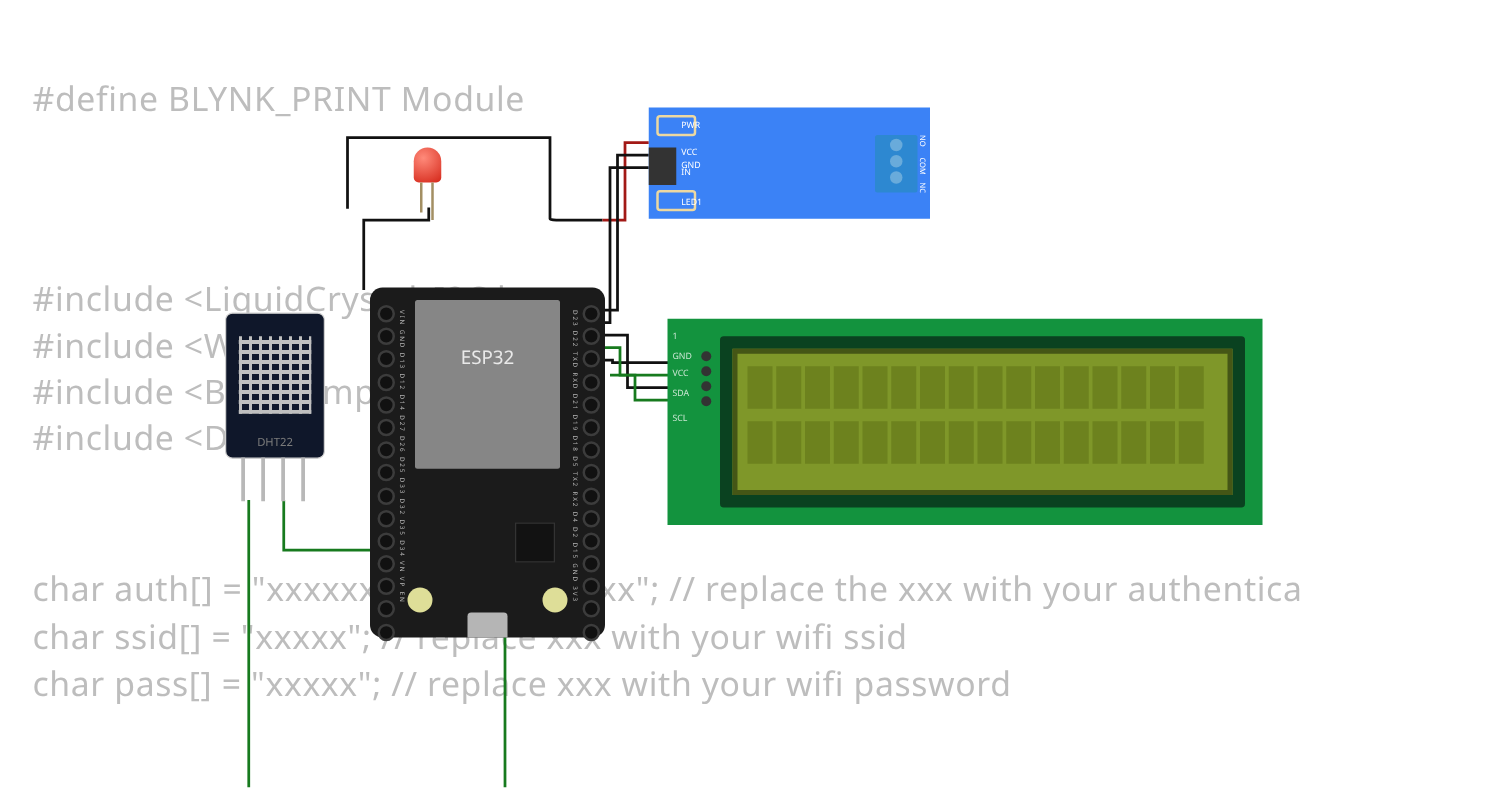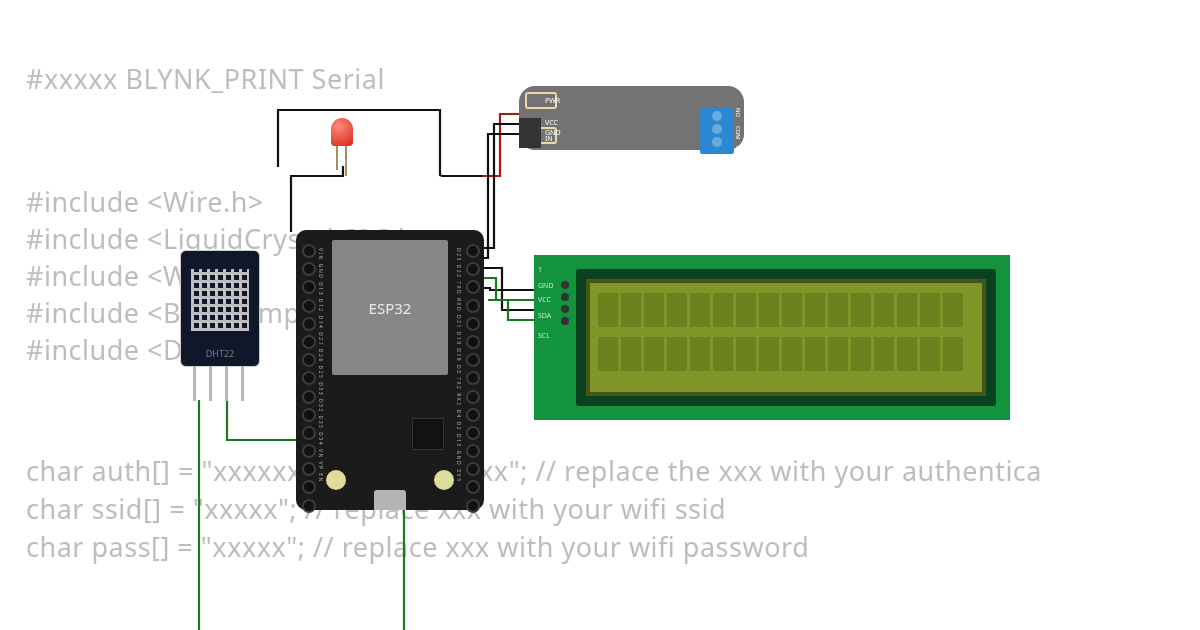--- a/index.html
+++ b/index.html
@@ -1,36 +1,36 @@
 <!DOCTYPE html>
 <html><head>
 <meta charset="utf-8">
 <style>
 body{margin:0;font-family:system-ui,-apple-system,Segoe UI,Roboto,sans-serif;background:#fff;overflow:hidden}
 #stage{position:relative;width:1200px;height:630px}
 .code-bg{position:absolute;left:26px;font-size:27px;color:#bdbdbd;letter-spacing:.5px;white-space:nowrap}
-.relay{position:absolute;left:519px;top:86px;width:225px;height:64px;background:#737373;border-radius:16px}
+.relay{position:absolute;left:519px;top:86px;width:225px;height:89px;background:#3b82f6;border-radius:0}
 .relay .blue{position:absolute;right:52px;top:15px;width:64px;height:60px;background:#2370f4;color:#fff;font-size:15px;display:flex;flex-direction:column;align-items:center;justify-content:center;line-height:1}
 .relay .mod{font-size:7px}
 .relay .term{position:absolute;right:10px;top:22px;width:34px;height:46px;background:#2d88d1;border-radius:2px}
 .relay .term .hole{width:10px;height:10px;border-radius:50%;background:#69abdb;margin:3px auto}
 .relay .rlab{position:absolute;color:#fff;font-size:6px;right:2px;writing-mode:vertical-rl}
 .relay .pinlab{position:absolute;left:26px;color:#fff;font-size:7px}
 .relay .pinhead{position:absolute;left:0;top:32px;width:22px;height:30px;background:#333}
 .relay .pad{position:absolute;left:6px;width:28px;height:13px;border:2px solid #ecd8a1;border-radius:3px}
 .led{position:absolute;left:331px;top:118px}
 .led .bulb{width:22px;height:28px;background:radial-gradient(circle at 35% 30%,#ff8a7a,#d42618);border-radius:11px 11px 4px 4px}
 .led .leg{position:absolute;top:28px;width:2px;height:24px;background:#a38f63}
 .dht{position:absolute;left:180px;top:250px;width:78px;height:115px;background:#0f172a;border:1px solid #cfcfcf;border-radius:6px}
 .dht .grill{position:absolute;left:10px;top:18px;right:10px;height:62px;background:repeating-linear-gradient(90deg,#bfbfbf 0 3px,transparent 3px 8px),repeating-linear-gradient(0deg,#bfbfbf 0 3px,transparent 3px 8px)}
 .dht .label{position:absolute;bottom:6px;width:100%;text-align:center;font-size:9px;color:#7b7b7b}
 .dht .pin{position:absolute;top:115px;width:3px;height:35px;background:#b8b8b8}
 .esp{position:absolute;left:296px;top:230px;width:188px;height:280px;background:#1b1b1b;border-radius:10px}
 .esp .shield{position:absolute;left:36px;top:10px;width:116px;height:135px;background:#868686;border-radius:2px}
-.esp .shield .brand{color:#e9e9e9;font-size:15px;text-align:center;padding-top:58px}
+.esp .shield .brand{color:#e9e9e9;font-size:15px;text-align:center;padding-top:36px}
 .esp .pinrow{position:absolute;top:14px;width:12px;display:flex;flex-direction:column;gap:4.2px}
 .esp .pinrow .p{width:10px;height:10px;border-radius:50%;background:#111;border:2px solid #3c3c3c}
 .esp .pinrow.l{left:6px}
 .esp .pinrow.r{right:6px}
 .esp .plab{position:absolute;font-size:5px;color:#b4b4b4;letter-spacing:1.5px}
 .esp .usb{position:absolute;bottom:0;left:78px;width:32px;height:20px;background:#b5b5b5;border-radius:3px 3px 0 0}
 .esp .btn{position:absolute;bottom:20px;width:20px;height:20px;background:#dede98;border-radius:50%}
 .esp .chip{position:absolute;bottom:60px;right:40px;width:30px;height:30px;background:#121212;border:1px solid #333}
 .lcd{position:absolute;left:534px;top:255px;width:476px;height:165px;background:#13933e}
 .lcd .inner{position:absolute;left:42px;top:14px;right:14px;bottom:14px;background:#0a4220;border-radius:3px;padding:10px}
@@ -41,22 +41,21 @@
 .lcd .dots{position:absolute;left:27px;display:flex;flex-direction:column;gap:0}
 .lcd .dot{width:8px;height:8px;border-radius:50%;background:#333;margin:2px 0}
 .wire{position:absolute;background:transparent}
 .wire path{fill:none;stroke-width:2.2}
 </style>
 </head>
 <body>
 
 <div id="stage">
 
-  <div class="code-bg" style="top:60px">#xxxxx BLYNK_PRINT Serial</div>
-  <div class="code-bg" style="top:183px">#include &lt;Wire.h&gt;</div>
+  <div class="code-bg" style="top:60px">#define BLYNK_PRINT Module</div>
   <div class="code-bg" style="top:220px">#include &lt;LiquidCrystal_I2C.h&gt;</div>
   <div class="code-bg" style="top:257px">#include &lt;WiFi.h&gt;</div>
   <div class="code-bg" style="top:294px">#include &lt;BlynkSimpleEsp32.h&gt;</div>
   <div class="code-bg" style="top:331px">#include &lt;DHT.h&gt;</div>
   <div class="code-bg" style="top:452px">char auth[] = "xxxxxxxxxxxxxxxxxxxx"; // replace the xxx with your authentica</div>
   <div class="code-bg" style="top:490px">char ssid[] = "xxxxx"; // replace xxx with your wifi ssid</div>
   <div class="code-bg" style="top:528px">char pass[] = "xxxxx"; // replace xxx with your wifi password</div>
 
   <svg class="wire" style="left:0;top:0;width:1200px;height:630px;z-index:1">
 

